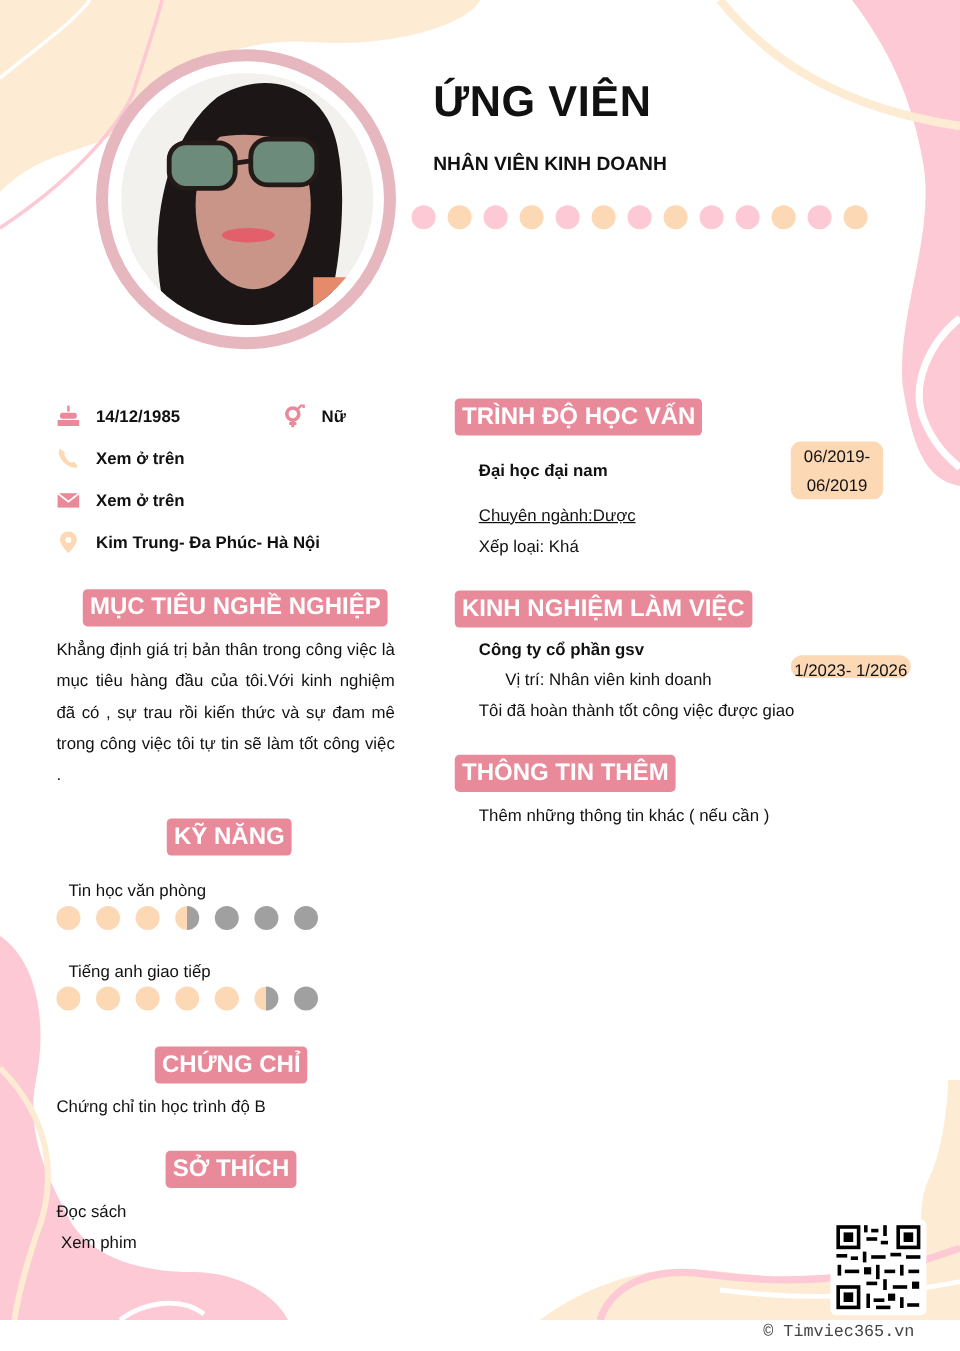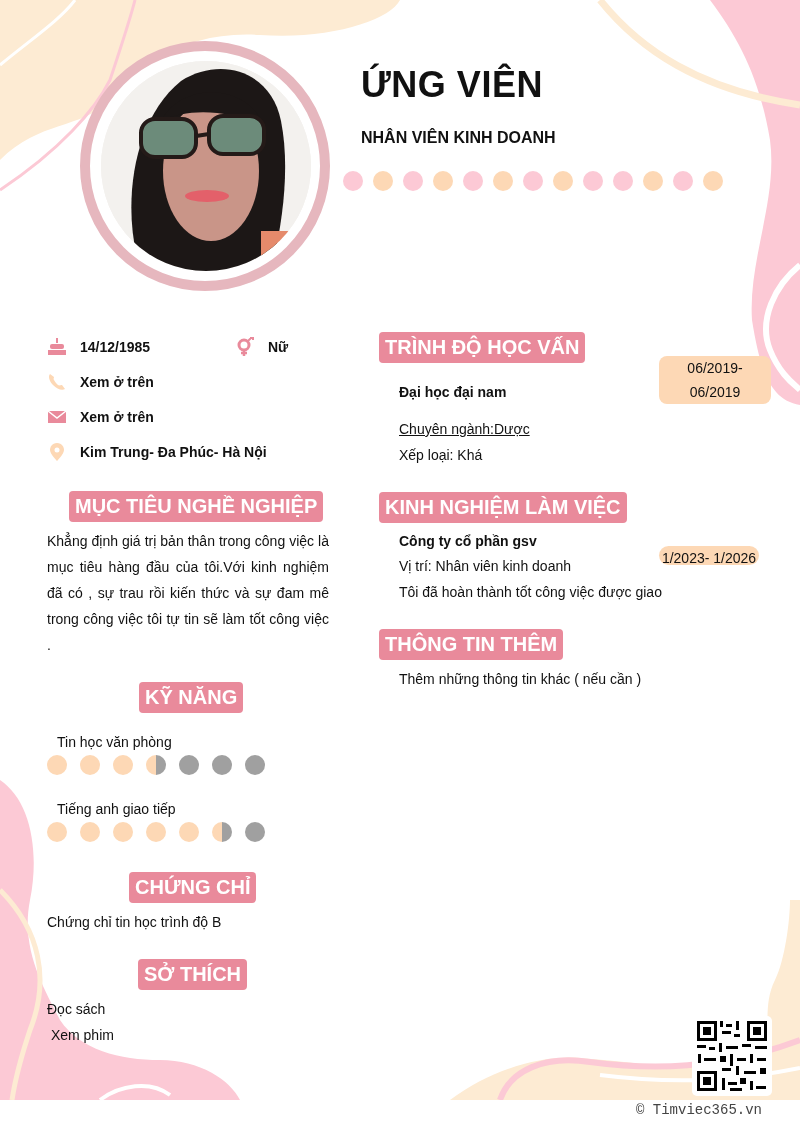--- a/index.html
+++ b/index.html
@@ -158,31 +158,31 @@
   <div class="sec-head" style="left:129px; top:872px;">CHỨNG CHỈ</div>
   <div class="txt" style="left:47px; top:914px;">Chứng chỉ tin học trình độ B</div>
 
   <div class="sec-head" style="left:138px; top:959px;">SỞ THÍCH</div>
   <div class="txt" style="left:47px; top:1001px; white-space:pre;">Đọc sách</div>
   <div class="txt" style="left:47px; top:1027px; white-space:pre;"> Xem phim</div>
   <div class="txt" style="left:47px; top:1115px; white-space:pre;">Du lịch</div>
 
   <div class="sec-head" style="left:379px; top:332px;">TRÌNH ĐỘ HỌC VẤN</div>
   <div class="txt bold" style="left:399px; top:384px;">Đại học đại nam</div>
-  <div class="date-badge" style="left:659px; top:356px; width:112px; height:48px; line-height:24px;">
+  <div class="date-badge" style="left:659px; top:368px; width:77px; height:48px; line-height:24px;">
     <div>06/2019-</div>
     <div>06/2019</div>
   </div>
   <div class="txt" style="left:399px; top:421px;text-decoration:underline;">Chuyên ngành:Dược</div>
   <div class="txt" style="left:399px; top:447px;">Xếp loại: Khá</div>
 
   <div class="sec-head" style="left:379px; top:492px;">KINH NGHIỆM LÀM VIỆC</div>
   <div class="txt bold" style="left:399px; top:533px;">Công ty cổ phần gsv</div>
   <div class="date-badge" style="left:659px; top:546px; width:100px; height:19px; line-height:24px; border-radius:12px;">1/2023- 1/2026</div>
-  <div class="txt" style="left:399px; top:558px;">Vị trí: Nhân viên kinh doanh</div>
+  <div class="txt" style="left:421px; top:558px;">Vị trí: Nhân viên kinh doanh</div>
   <div class="txt" style="left:399px; top:584px;">Tôi đã hoàn thành tốt công việc được giao</div>
 
   <div class="sec-head" style="left:379px; top:629px;">THÔNG TIN THÊM</div>
   <div class="txt" style="left:399px; top:671px;">Thêm những thông tin khác ( nếu cần )</div>
 
   <div class="qr">
     <svg width="80" height="80">
       <g fill="#000">
         <rect x="5" y="5" width="20" height="20"></rect>
           <rect x="8" y="8" width="14" height="14" fill="#fff"></rect>

